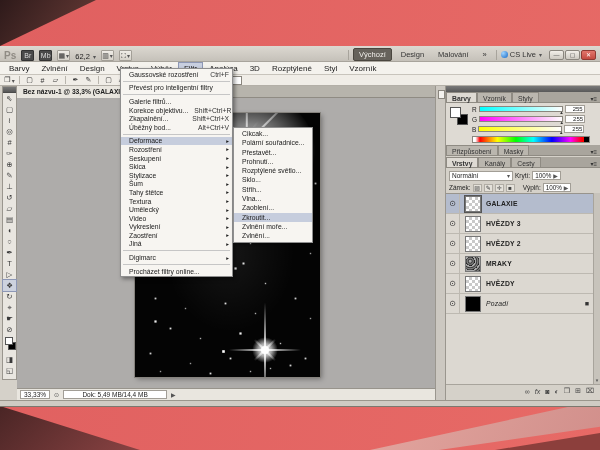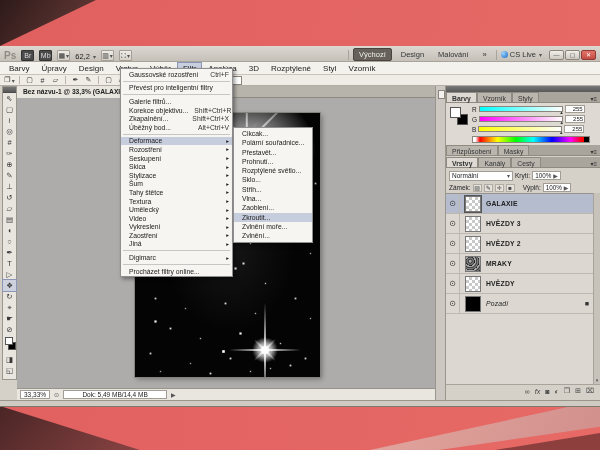--- a/index.html
+++ b/index.html
@@ -172,21 +172,21 @@
       <span class="winctl">
         <span class="wbtn">—</span>
         <span class="wbtn">▢</span>
         <span class="wbtn close">✕</span>
       </span>
     </span>
   </div>
 
   <div class="menubar">
     <span class="mitem">Barvy</span>
-    <span class="mitem">Úpravy</span>
+    <span class="mitem">Zvlnění</span>
     <span class="mitem">Design</span>
     <span class="mitem">Vrstva</span>
     <span class="mitem">Výběr</span>
     <span class="mitem active">Filtr</span>
     <span class="mitem">Analýza</span>
     <span class="mitem">3D</span>
     <span class="mitem">Rozptýlené</span>
     <span class="mitem">Styl</span>
     <span class="mitem">Vzorník</span>
   </div>

